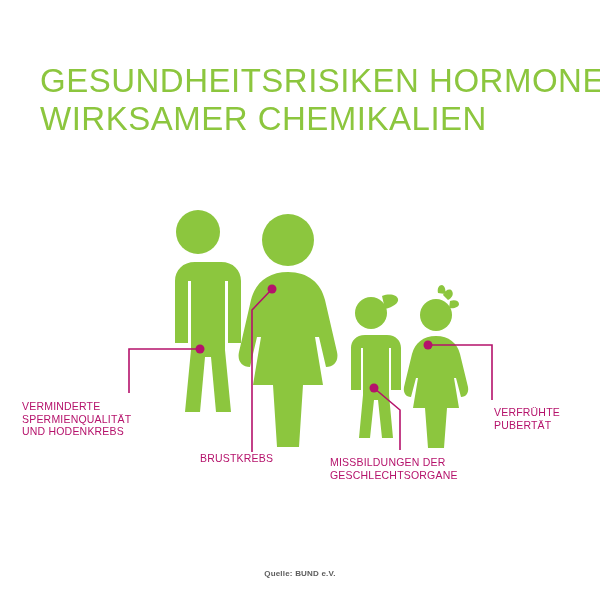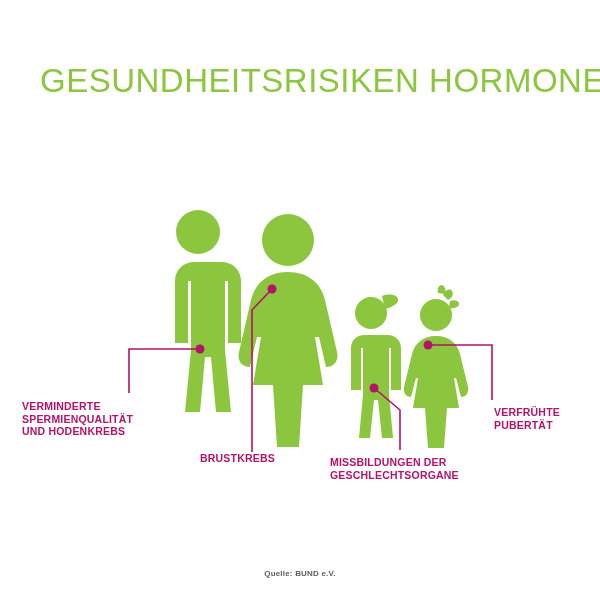--- a/index.html
+++ b/index.html
@@ -40,21 +40,21 @@
     left: 0;
     top: 0;
     width: 600px;
     height: 600px;
   }
   .callout {
     position: absolute;
     color: #b5126b;
     font-size: 10.5px;
     line-height: 12.5px;
-    font-weight: bold;
+    font-weight: normal;
     text-transform: uppercase;
     letter-spacing: 0.2px;
   }
   .callout span {
     display: block;
     white-space: nowrap;
   }
   .c-sperm { left: 22px; top: 400px; }
   .c-breast { left: 200px; top: 452px; }
   .c-malform { left: 330px; top: 456px; }
@@ -71,20 +71,21 @@
     letter-spacing: 0.2px;
   }
 </style>
 </head>
 <body>
 
 <div id="infographic">
 
   <div class="title">
     <span class="title-line">GESUNDHEITSRISIKEN HORMONELL</span>
+    <span class="title-line">WIRKSAMER CHEMIKALIEN</span>
   </div>
 
   <svg class="figures" viewBox="0 0 600 600">
 
     <g fill="#8cc63e">
       <circle cx="198" cy="232" r="22"></circle>
       <path d="M175 262 h46 c12 0 20 8 20 19 v62 h-13 v-62 h-3 v69 l6 62 h-15 l-5 -55 h-6 l-5 55 h-15 l6 -62 v-69 h-3 v62 h-13 v-62 c0 -11 8 -19 20 -19 z"></path>
     </g>
 
     <g fill="#8cc63e">

